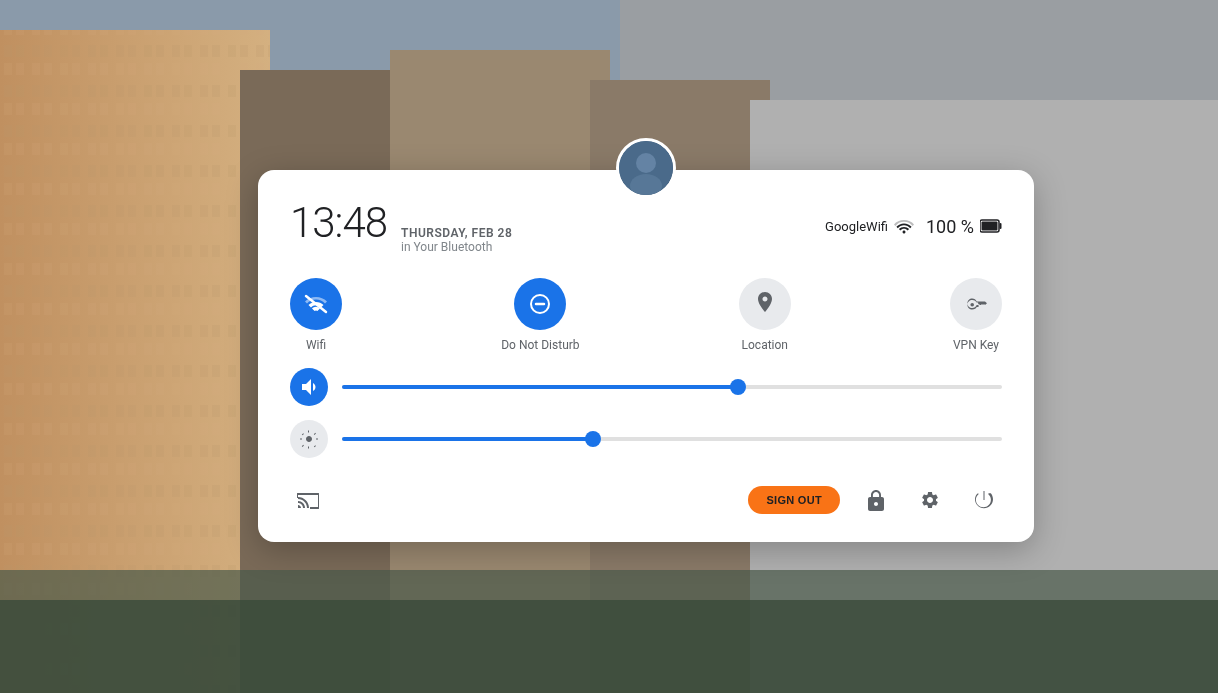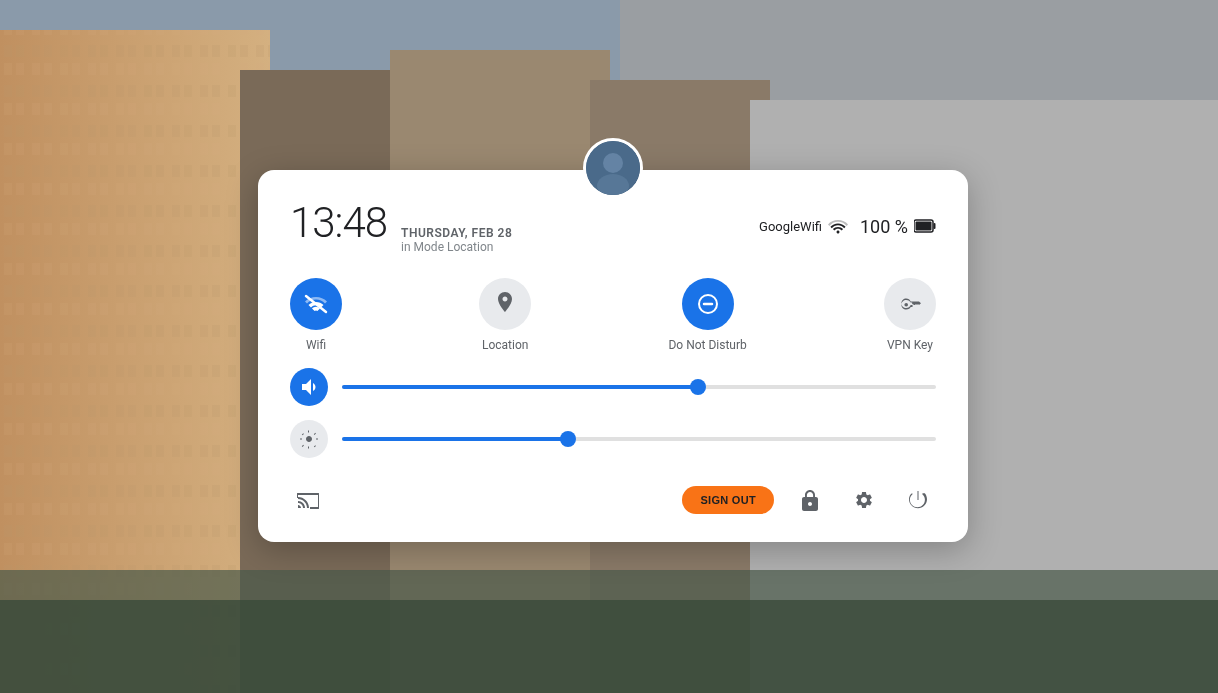--- a/index.html
+++ b/index.html
@@ -24,21 +24,21 @@
       inset: 0;
       background:
         linear-gradient(to bottom, #b8a88a 0%, #9a8870 30%, #6b7a8a 60%, #4a5a6a 100%);
       opacity: 0.85;
     }
 
     .panel-wrapper {
       position: absolute;
       top: 170px;
       left: 258px;
-      width: 710px;
+      width: 776px;
       border-radius: 21px;
     }
 
     
     .avatar-container {
       position: absolute;
       top: -32px;
       left: 50%;
       transform: translateX(-50%);
       z-index: 10;
@@ -344,21 +344,21 @@
     </div>
   </div>
 
   <div class="panel">
 
     <div class="top-row">
       <div class="time-section">
         <span class="time">13:48</span>
         <div class="date-location">
           <span class="date-text">THURSDAY, FEB 28</span>
-          <span class="location-text">in Mode Location</span>
+          <span class="location-text">in Your Bluetooth</span>
         </div>
       </div>
       <div class="status-section">
         <span class="wifi-name">GoogleWifi</span>
         <span class="wifi-icon-inline">
           <svg width="20" height="16" viewBox="0 0 20 16" fill="#202124">
             <path d="M10 12.5c-.8 0-1.5.7-1.5 1.5s.7 1.5 1.5 1.5 1.5-.7 1.5-1.5-.7-1.5-1.5-1.5z"></path>
             <path d="M10 9C8 9 6.2 9.8 4.9 11.1l1.4 1.4C7.4 11.4 8.6 10.8 10 10.8s2.6.6 3.7 1.7l1.4-1.4C13.8 9.8 12 9 10 9z"></path>
             <path d="M10 5.5C7 5.5 4.3 6.8 2.4 8.8l1.4 1.4C5.4 8.5 7.6 7.3 10 7.3s4.6 1.2 6.2 2.9l1.4-1.4C15.7 6.8 13 5.5 10 5.5z"></path>
             <path d="M10 2C5.9 2 2.2 3.7 0 6.5l1.4 1.4C3.4 5.4 6.5 3.8 10 3.8s6.6 1.6 8.6 4.1L20 6.5C17.8 3.7 14.1 2 10 2z" opacity="0.3"></path>
@@ -385,36 +385,36 @@
             <path d="M8 14.5c1.1-1 2.5-1.7 4-1.7s2.9.7 4 1.7L13.4 17c-.4-.3-.9-.5-1.4-.5s-1 .2-1.4.5L8 14.5z"></path>
 
             <line x1="2" y1="2" x2="22" y2="18" stroke="white" stroke-width="2.5" stroke-linecap="round"></line>
           </svg>
         </button>
         <span class="toggle-label">Wifi</span>
       </div>
 
 
       <div class="toggle-item">
-        <button class="toggle-btn inactive">
-          <svg width="20" height="24" viewBox="0 0 20 24" fill="#5f6368">
-            <path d="M10 0C6.1 0 3 3.1 3 7c0 5.3 7 13 7 13s7-7.7 7-13c0-3.9-3.1-7-7-7zm0 9.5C8.6 9.5 7.5 8.4 7.5 7S8.6 4.5 10 4.5 12.5 5.6 12.5 7 11.4 9.5 10 9.5z"></path>
-          </svg>
-        </button>
-        <span class="toggle-label">Location</span>
-      </div>
-
-      <div class="toggle-item">
         <button class="toggle-btn active">
           <svg width="24" height="24" viewBox="0 0 24 24" fill="white">
             <circle cx="12" cy="12" r="9" fill="none" stroke="white" stroke-width="2"></circle>
             <line x1="8" y1="12" x2="16" y2="12" stroke="white" stroke-width="2.5" stroke-linecap="round"></line>
           </svg>
         </button>
         <span class="toggle-label">Do Not Disturb</span>
+      </div>
+
+      <div class="toggle-item">
+        <button class="toggle-btn inactive">
+          <svg width="20" height="24" viewBox="0 0 20 24" fill="#5f6368">
+            <path d="M10 0C6.1 0 3 3.1 3 7c0 5.3 7 13 7 13s7-7.7 7-13c0-3.9-3.1-7-7-7zm0 9.5C8.6 9.5 7.5 8.4 7.5 7S8.6 4.5 10 4.5 12.5 5.6 12.5 7 11.4 9.5 10 9.5z"></path>
+          </svg>
+        </button>
+        <span class="toggle-label">Location</span>
       </div>
 
 
       <div class="toggle-item">
         <button class="toggle-btn inactive">
           <svg width="24" height="14" viewBox="0 0 24 14" fill="#5f6368">
             <path d="M12.65 8c-.7 1.72-2.4 3-4.45 3-2.67 0-4.8-2.13-4.8-4.8 0-2.67 2.13-4.8 4.8-4.8 2.05 0 3.75 1.28 4.45 3H21l2 1.8-2 1.8-1-1-1 1-1-1-1 1h-.6L14.2 7l-.05-1.5H12.65C12.24 4.44 10.5 3 8.2 3 5.55 3 3.4 5.13 3.4 7.8s2.15 4.8 4.8 4.8c2.3 0 4.04-1.44 4.45-2.6h1.9V8h-1.9z"></path>
             <circle cx="8.2" cy="7.8" r="1.8" fill="#5f6368"></circle>
           </svg>
         </button>

